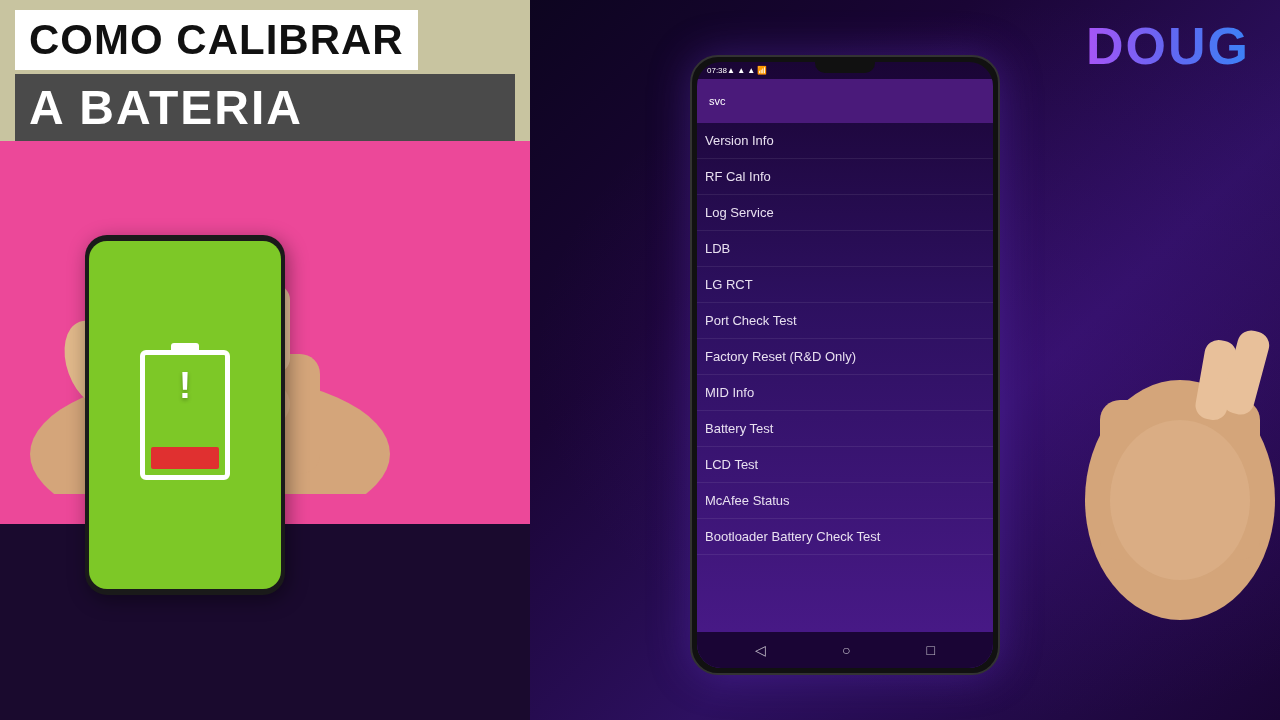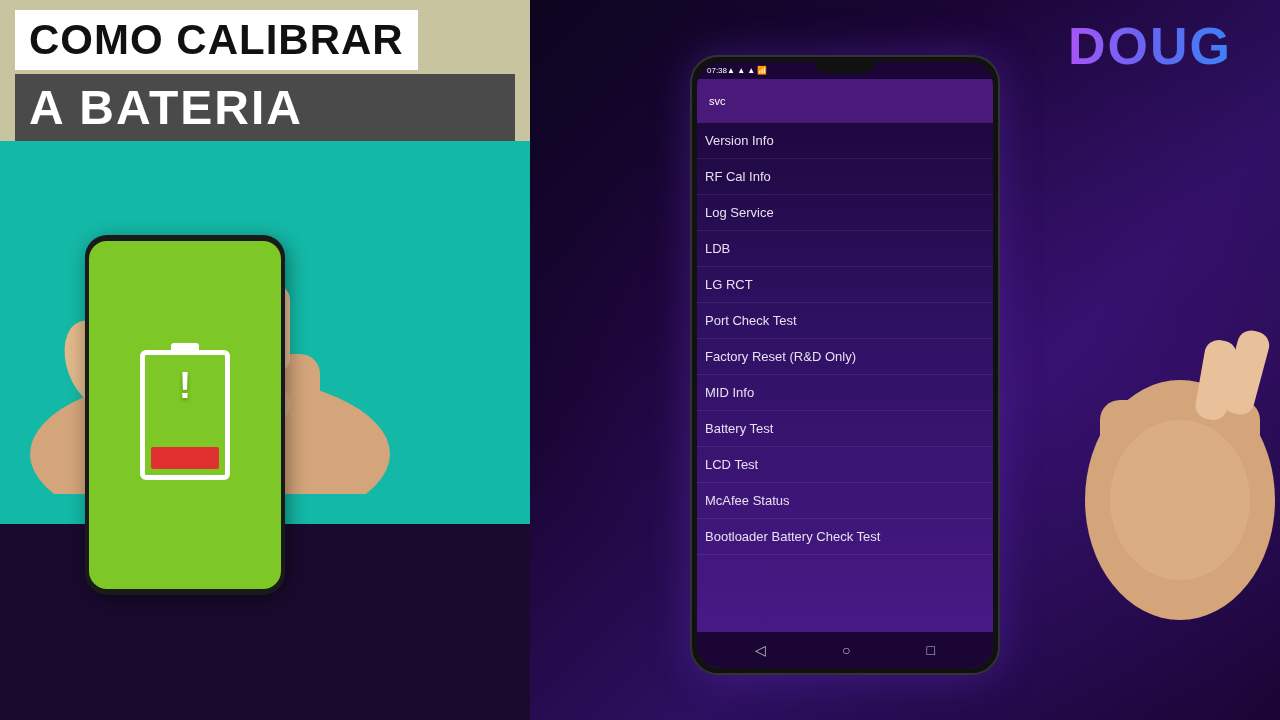--- a/index.html
+++ b/index.html
@@ -10,21 +10,21 @@
       font-family: Arial, sans-serif;
       background: #1a0a2e;
       position: relative;
     }
 
     
     .left-panel {
       position: absolute;
       left: 0; top: 0;
       width: 530px; height: 524px;
-      background: #14b8a6;
+      background: #ec4899;
       display: flex;
       flex-direction: column;
       align-items: flex-end;
       justify-content: flex-start;
     }
 
     
     .title-area {
       width: 100%;
       background: #c8c4a0;
@@ -60,21 +60,21 @@
       right: 0; top: 0;
       width: 750px; height: 720px;
       background: linear-gradient(135deg, #0d0520 0%, #1a0535 30%, #2d1060 60%, #1a0535 100%);
       overflow: hidden;
     }
 
     
     .logo {
       position: absolute;
       top: 20px;
-      right: 48px;
+      right: 30px;
       text-align: center;
       line-height: 1;
     }
 
     .logo-doug {
       font-size: 52px;
       font-weight: 900;
       background: linear-gradient(90deg, #a855f7, #6366f1, #3b82f6);
       -webkit-background-clip: text;
       -webkit-text-fill-color: transparent;

